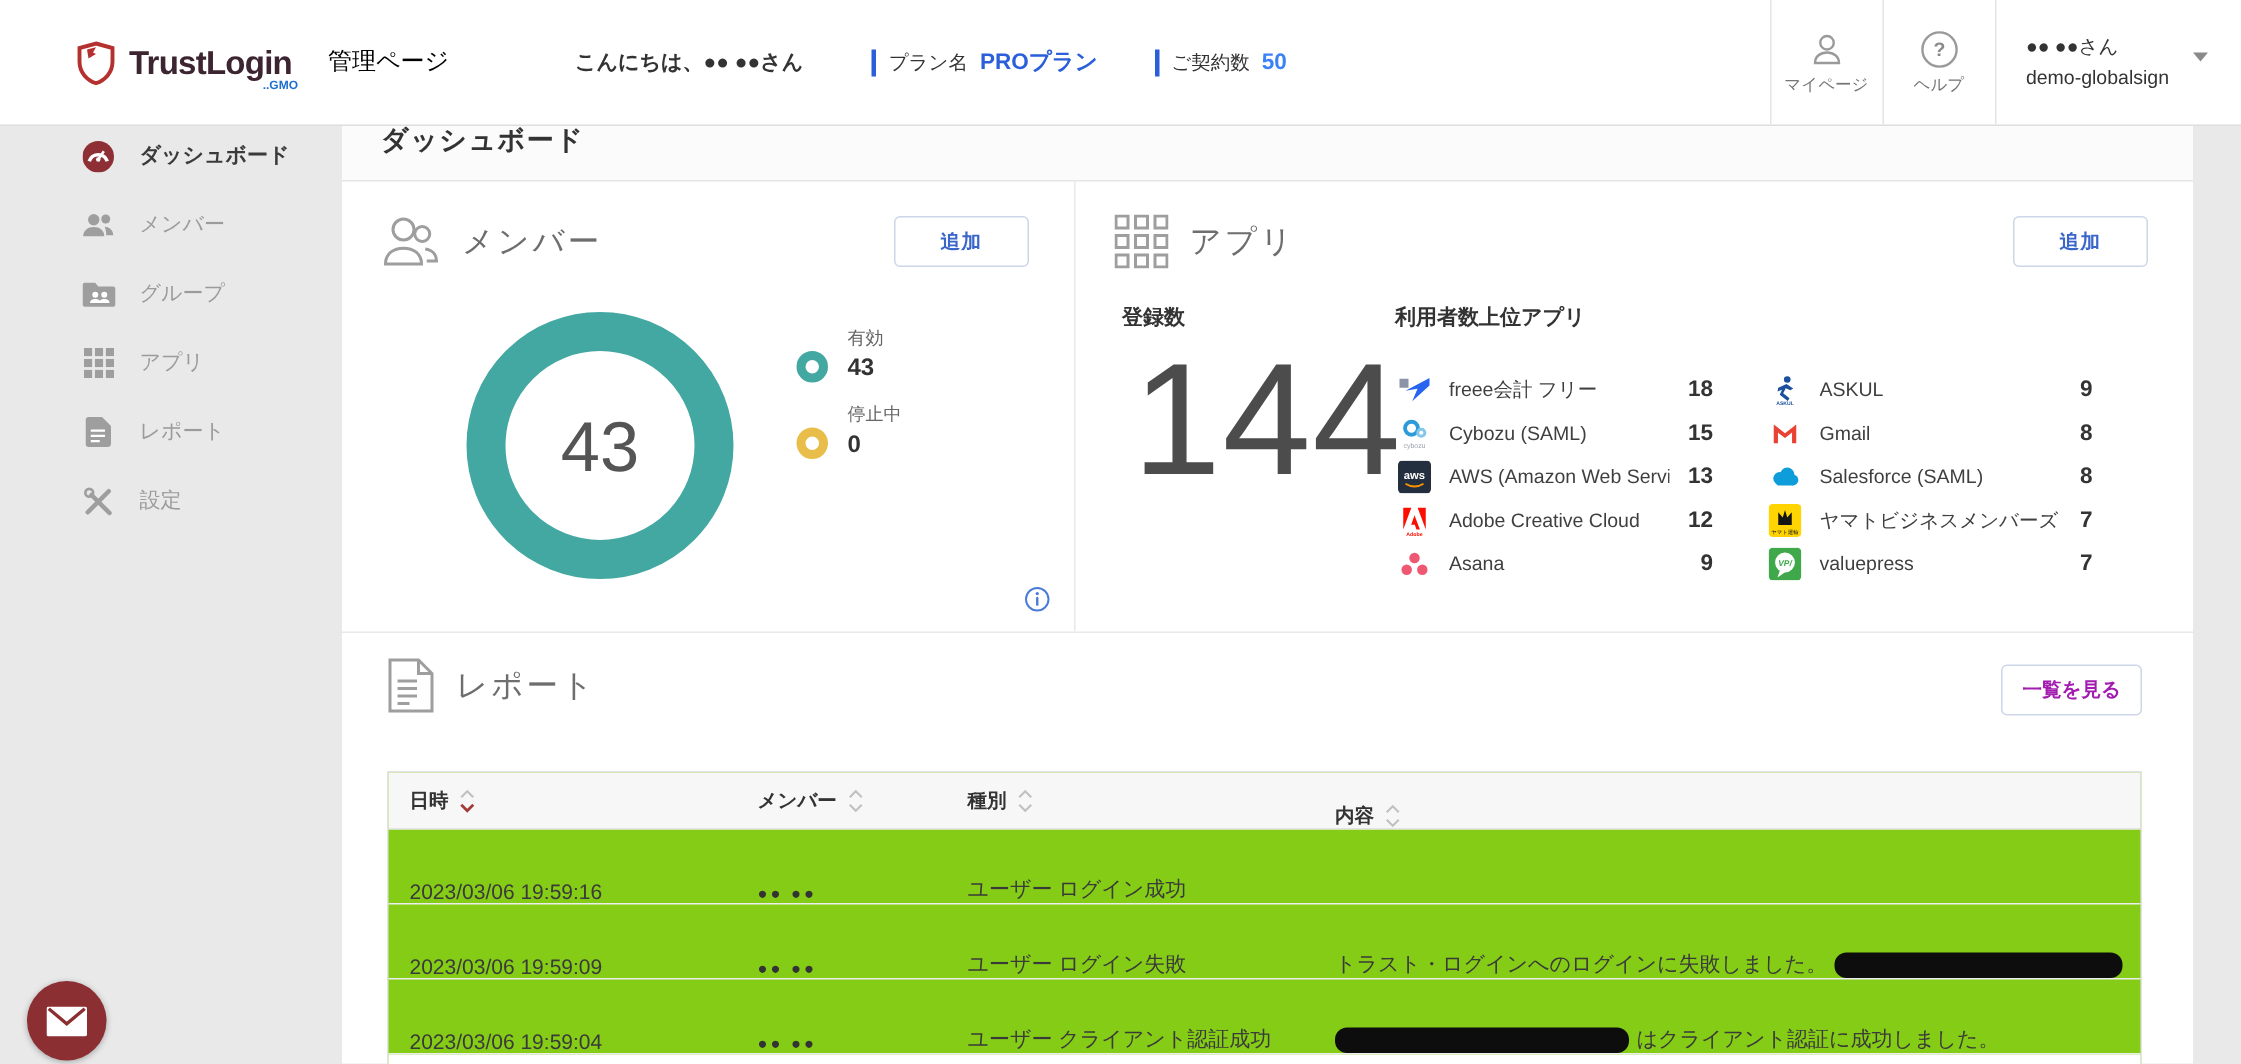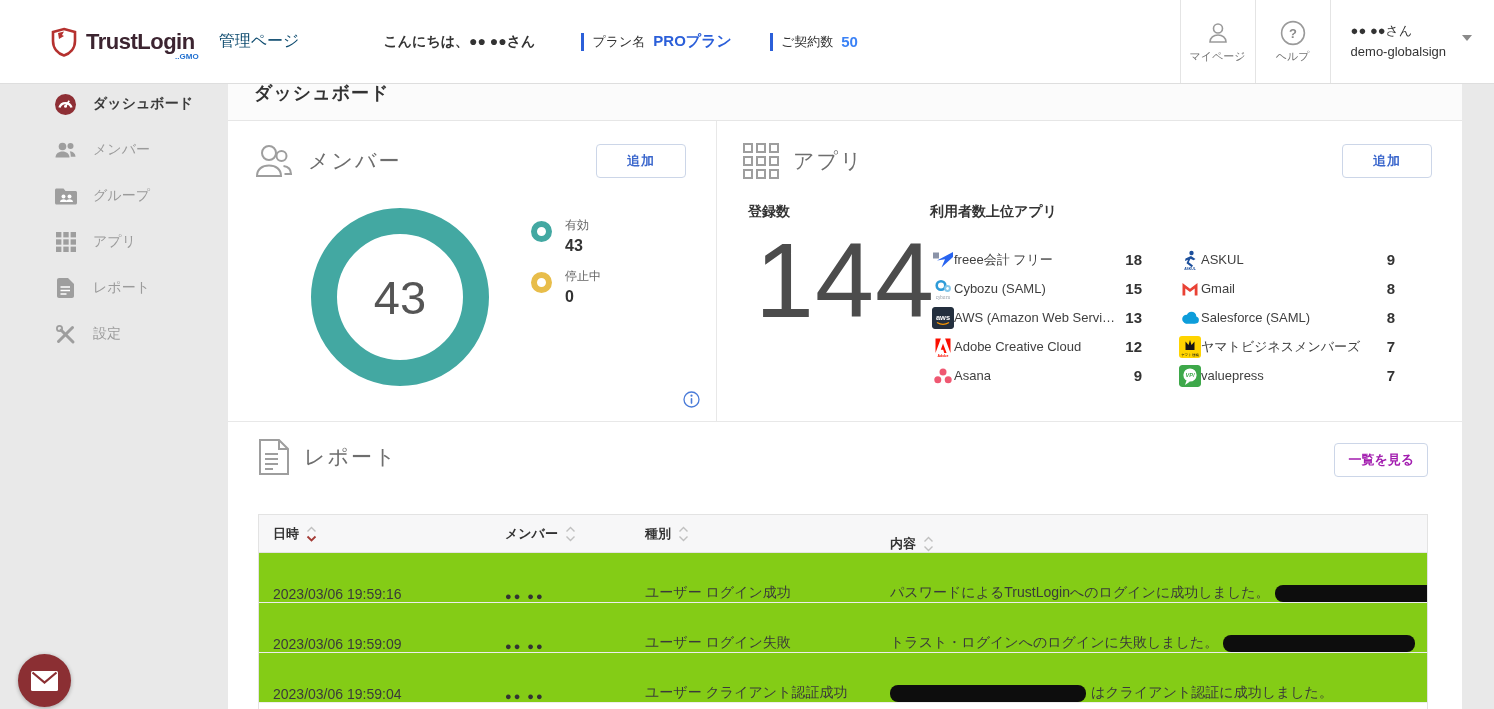--- a/index.html
+++ b/index.html
@@ -6,21 +6,21 @@
   html,body { width:1494px; height:709px; overflow:hidden; }
   body { background:#e9e9e9; font-family:"Liberation Sans","DejaVu Sans",sans-serif; color:#333; }
 
   
   .header { position:absolute; top:0; left:0; width:1494px; height:84px; background:#fff;
             border-bottom:1px solid #dedede; display:flex; align-items:center; z-index:5; }
   .logo { display:flex; align-items:center; margin-left:50px; cursor:pointer; }
   .brand-wrap { position:relative; margin-left:8px; }
   .brand { font-size:22px; font-weight:bold; color:#3c2430; letter-spacing:-0.5px; }
   .brand-sub { position:absolute; right:-4px; bottom:-6px; font-size:8px; font-weight:bold; color:#1f6fd0; }
-  .admin-label { margin-left:24px; font-size:16px; color:#0c4a6e; }
+  .admin-label { margin-left:24px; font-size:16px; color:#000000; }
   .greeting { margin-left:84px; font-size:14px; font-weight:600; color:#333; }
   .plan-group { display:flex; align-items:center; margin-left:46px; gap:8px; }
   .contract-group { display:flex; align-items:center; margin-left:38px; gap:8px; }
   .v-accent { width:3px; height:18px; background:#2b5fd9; }
   .plan-label, .contract-label { font-size:13px; color:#333; }
   .plan-value { font-size:15px; font-weight:bold; color:#2b5fd9; }
   .contract-value { font-size:15px; font-weight:bold; color:#3b82f6; }
   .hdr-right { margin-left:auto; display:flex; height:100%; }
   .hdr-cell { width:75px; border-left:1px solid #e4e4e4; display:flex; flex-direction:column;
               align-items:center; justify-content:center; gap:3px; cursor:pointer; }
@@ -49,35 +49,35 @@
   .add-btn { margin-left:auto; background:#fff; border:1px solid #ccd6e8; border-radius:4px; color:#3a66cc;
              font-size:13px; font-weight:bold; padding:7px 30px; cursor:pointer; letter-spacing:1px;
              font-family:inherit; }
   .view-btn { background:#fff; border:1px solid #ccd6e8; border-radius:4px; color:#a21caf; font-size:13px;
               font-weight:bold; padding:7px 13px; cursor:pointer; font-family:inherit; }
 
   .donut-wrap { position:absolute; left:82px; top:86px; width:180px; height:180px; }
   .donut-num { position:absolute; inset:0; display:flex; align-items:center; justify-content:center;
                font-size:47px; font-weight:300; color:#555; }
   .legend { position:absolute; left:303px; top:96px; }
-  .legend-item { display:flex; gap:13px; margin-bottom:13px; }
+  .legend-item { display:flex; gap:13px; margin-bottom:13px;align-items:flex-end; }
   .ring { width:21px; height:21px; border-radius:50%; border:6px solid #ccc; margin-top:4px; flex:none; }
   .legend-label { font-size:12px; color:#666; margin-bottom:3px; }
   .legend-value { font-size:16px; font-weight:bold; color:#333; }
   .info-btn { position:absolute; right:16px; bottom:13px; cursor:pointer; line-height:0; }
 
   .stat-label { position:absolute; top:82px; font-size:14px; font-weight:bold; color:#333; }
   .stat-label.registered { left:31px; }
   .stat-label.top-apps { left:213px; }
   .big-count { position:absolute; left:38px; top:106px; font-size:106px; font-weight:100;
                color:#4c4c4c; line-height:1; letter-spacing:1px; }
   .app-col { position:absolute; top:124px; }
   .app-col.left { left:215px; width:210px; }
   .app-col.right { left:462px; width:216px; }
-  .app-row { height:29px; display:flex; align-items:center; gap:0; }
+  .app-row { height:29px; display:flex; align-items:center; gap:12px; }
   .app-icon { width:22px; height:22px; flex:none; line-height:0; border-radius:3px; overflow:hidden; }
   .app-name { font-size:13px; color:#3f3f3f; white-space:nowrap; overflow:hidden; flex:1; }
   .app-count { font-size:15px; font-weight:bold; color:#333; }
 
   
   .report { position:relative; border-top:1px solid #e8e8e8; height:287px; }
   .report-head { position:absolute; top:16px; left:30px; display:flex; align-items:center; }
   .report-title { font-size:21px; color:#6e6e6e; margin-left:14px; letter-spacing:2px; }
   .report-viewall { position:absolute; top:21px; right:34px; }
   .rtable { position:absolute; left:30px; right:34px; top:92px; border:1px solid #e3e3e3; border-bottom:none; background:#84cc16; }
@@ -464,24 +464,20 @@
                 <polyline points="1.5,1.5 5.5,5.5 9.5,1.5" fill="none" stroke="#c0c0c0" stroke-width="1.4"></polyline>
               </svg>
             </span>
           </div>
         </div>
       <div id="rt-body">
           <div class="rt-row">
             <div class="rt-cell c0">2023/03/06 19:59:16</div>
             <div class="rt-cell c1 member-dots">●● ●●</div>
             <div class="rt-cell c2">ユーザー ログイン成功</div>
-            <div class="rt-cell c3 content-cell">
-              <span>パスワードによるTrustLoginへのログインに成功しました。</span>
-              <span class="redact" style="width: 207px;"></span>
-            </div>
           </div>
           <div class="rt-row">
             <div class="rt-cell c0">2023/03/06 19:59:09</div>
             <div class="rt-cell c1 member-dots">●● ●●</div>
             <div class="rt-cell c2">ユーザー ログイン失敗</div>
             <div class="rt-cell c3 content-cell">
               <span>トラスト・ログインへのログインに失敗しました。</span>
               <span class="redact" style="width: 192px;"></span>
             </div>
           </div>

